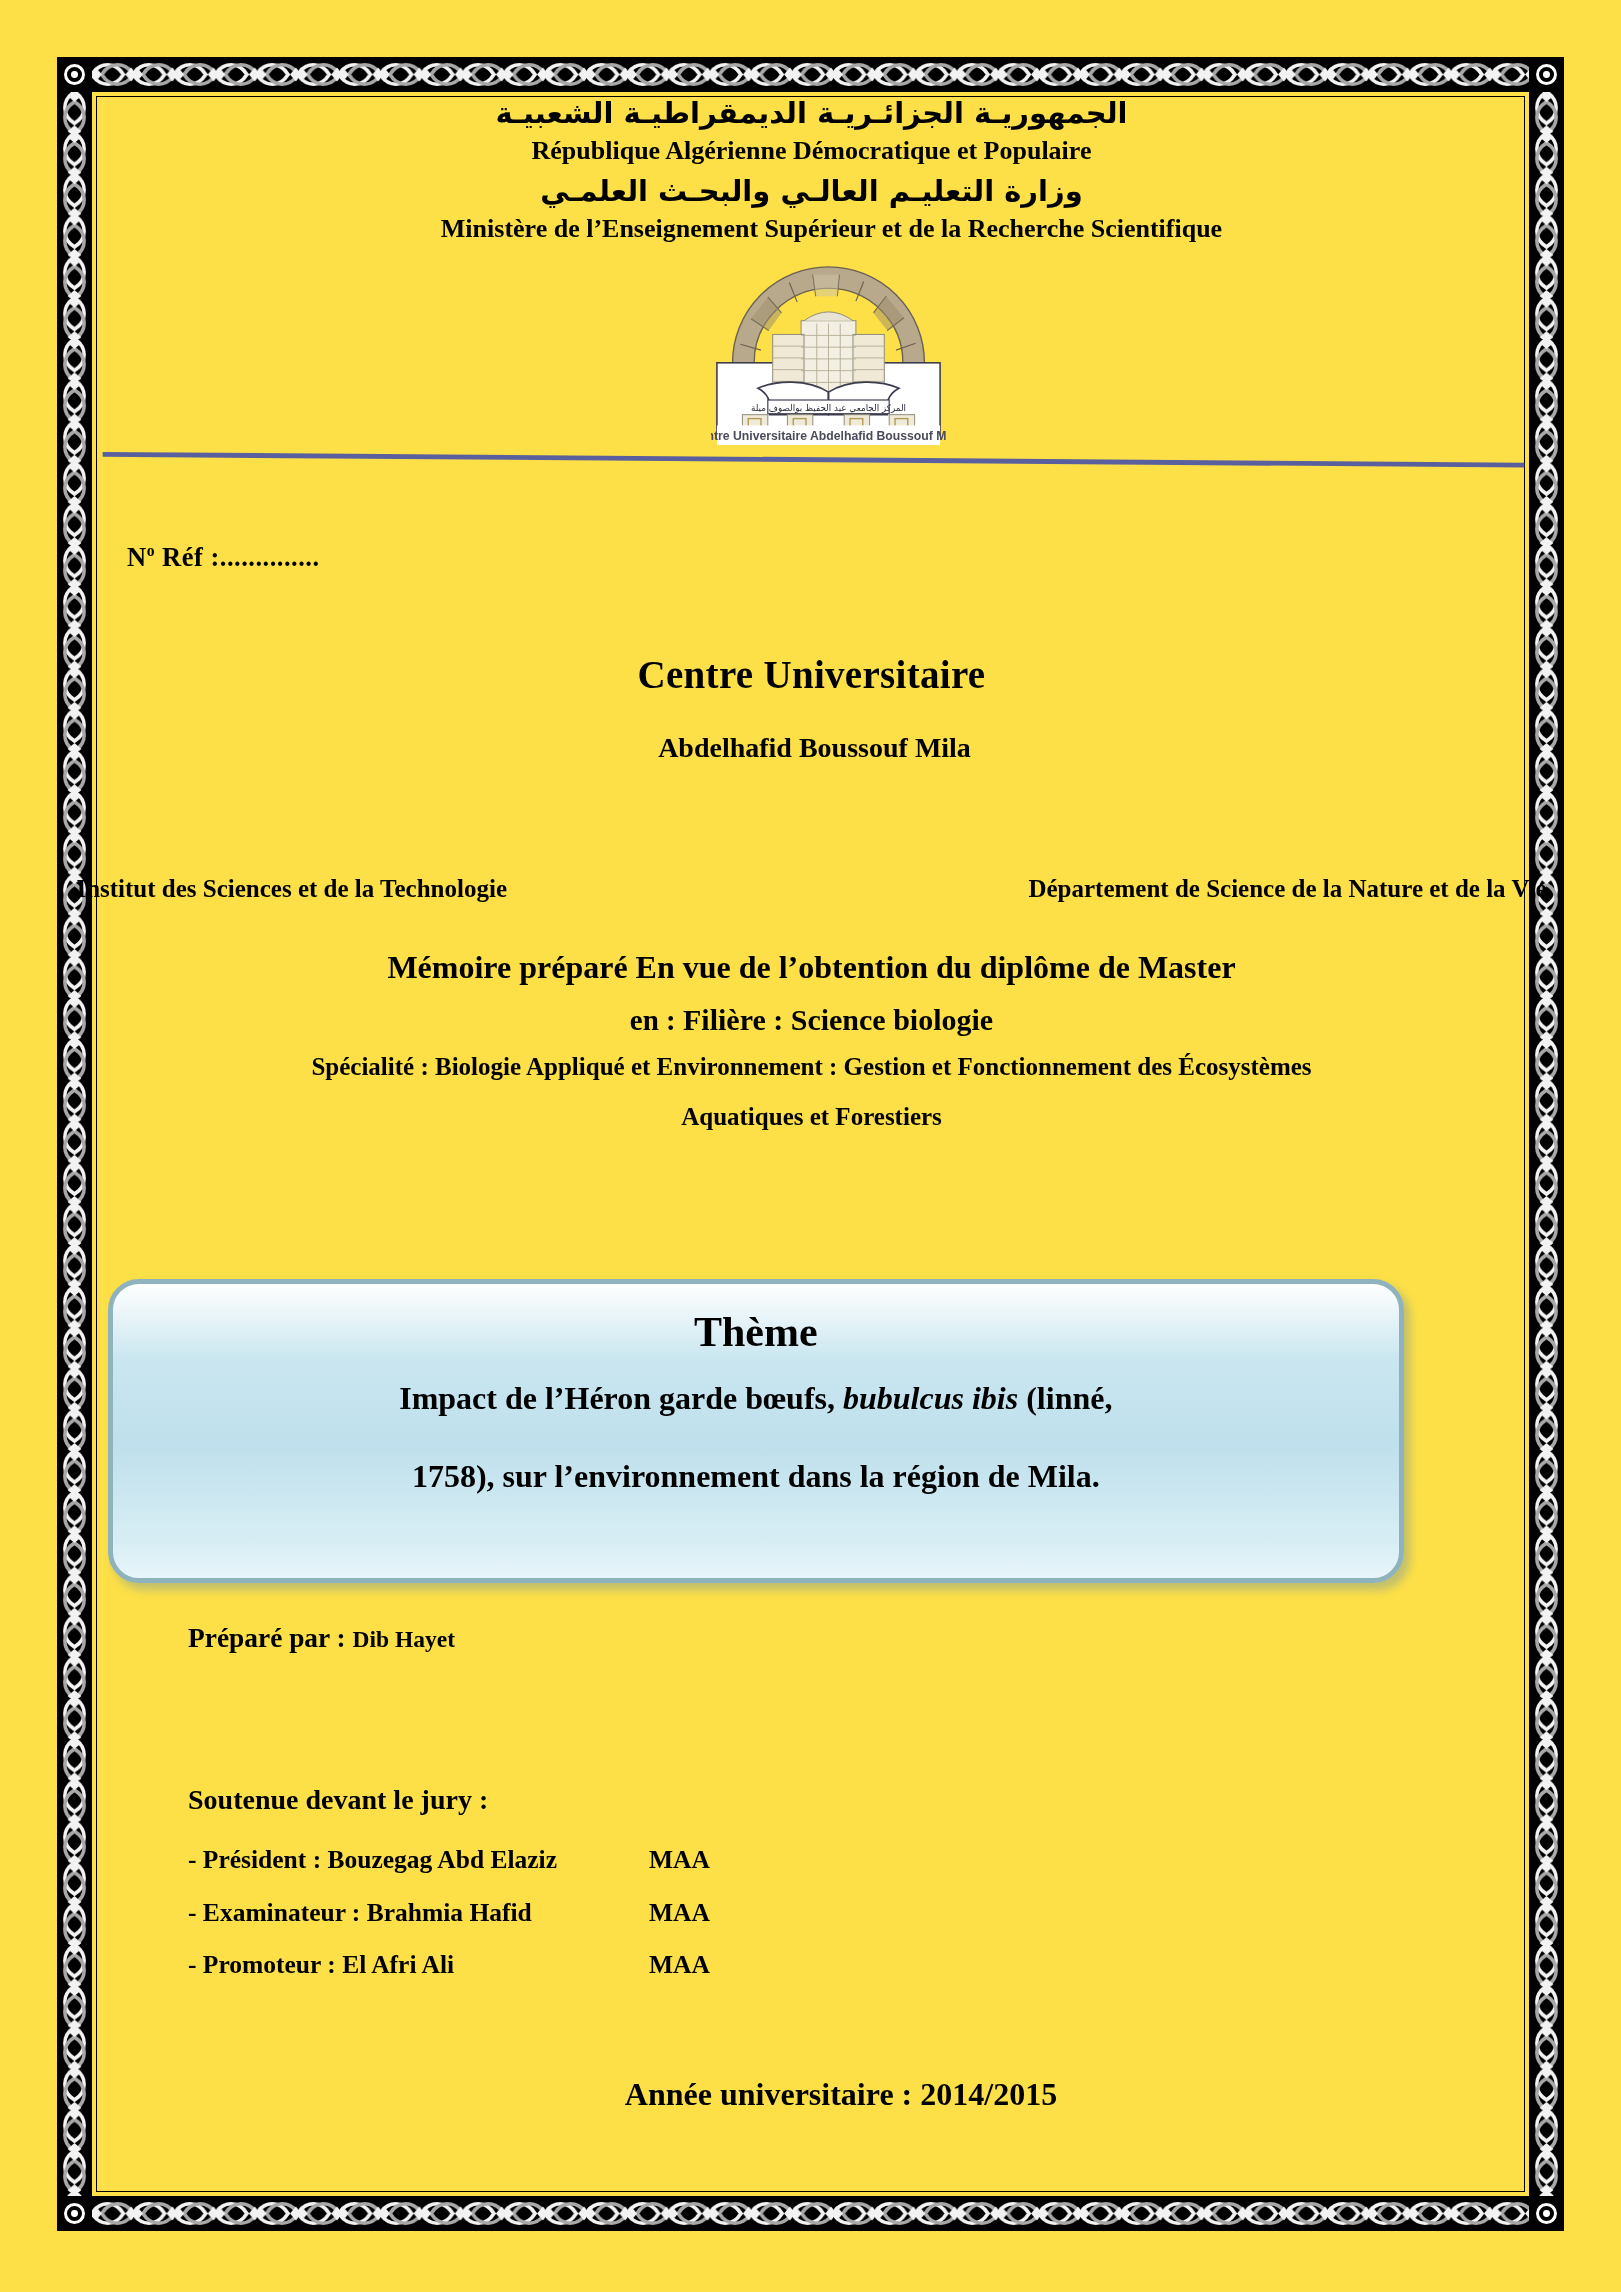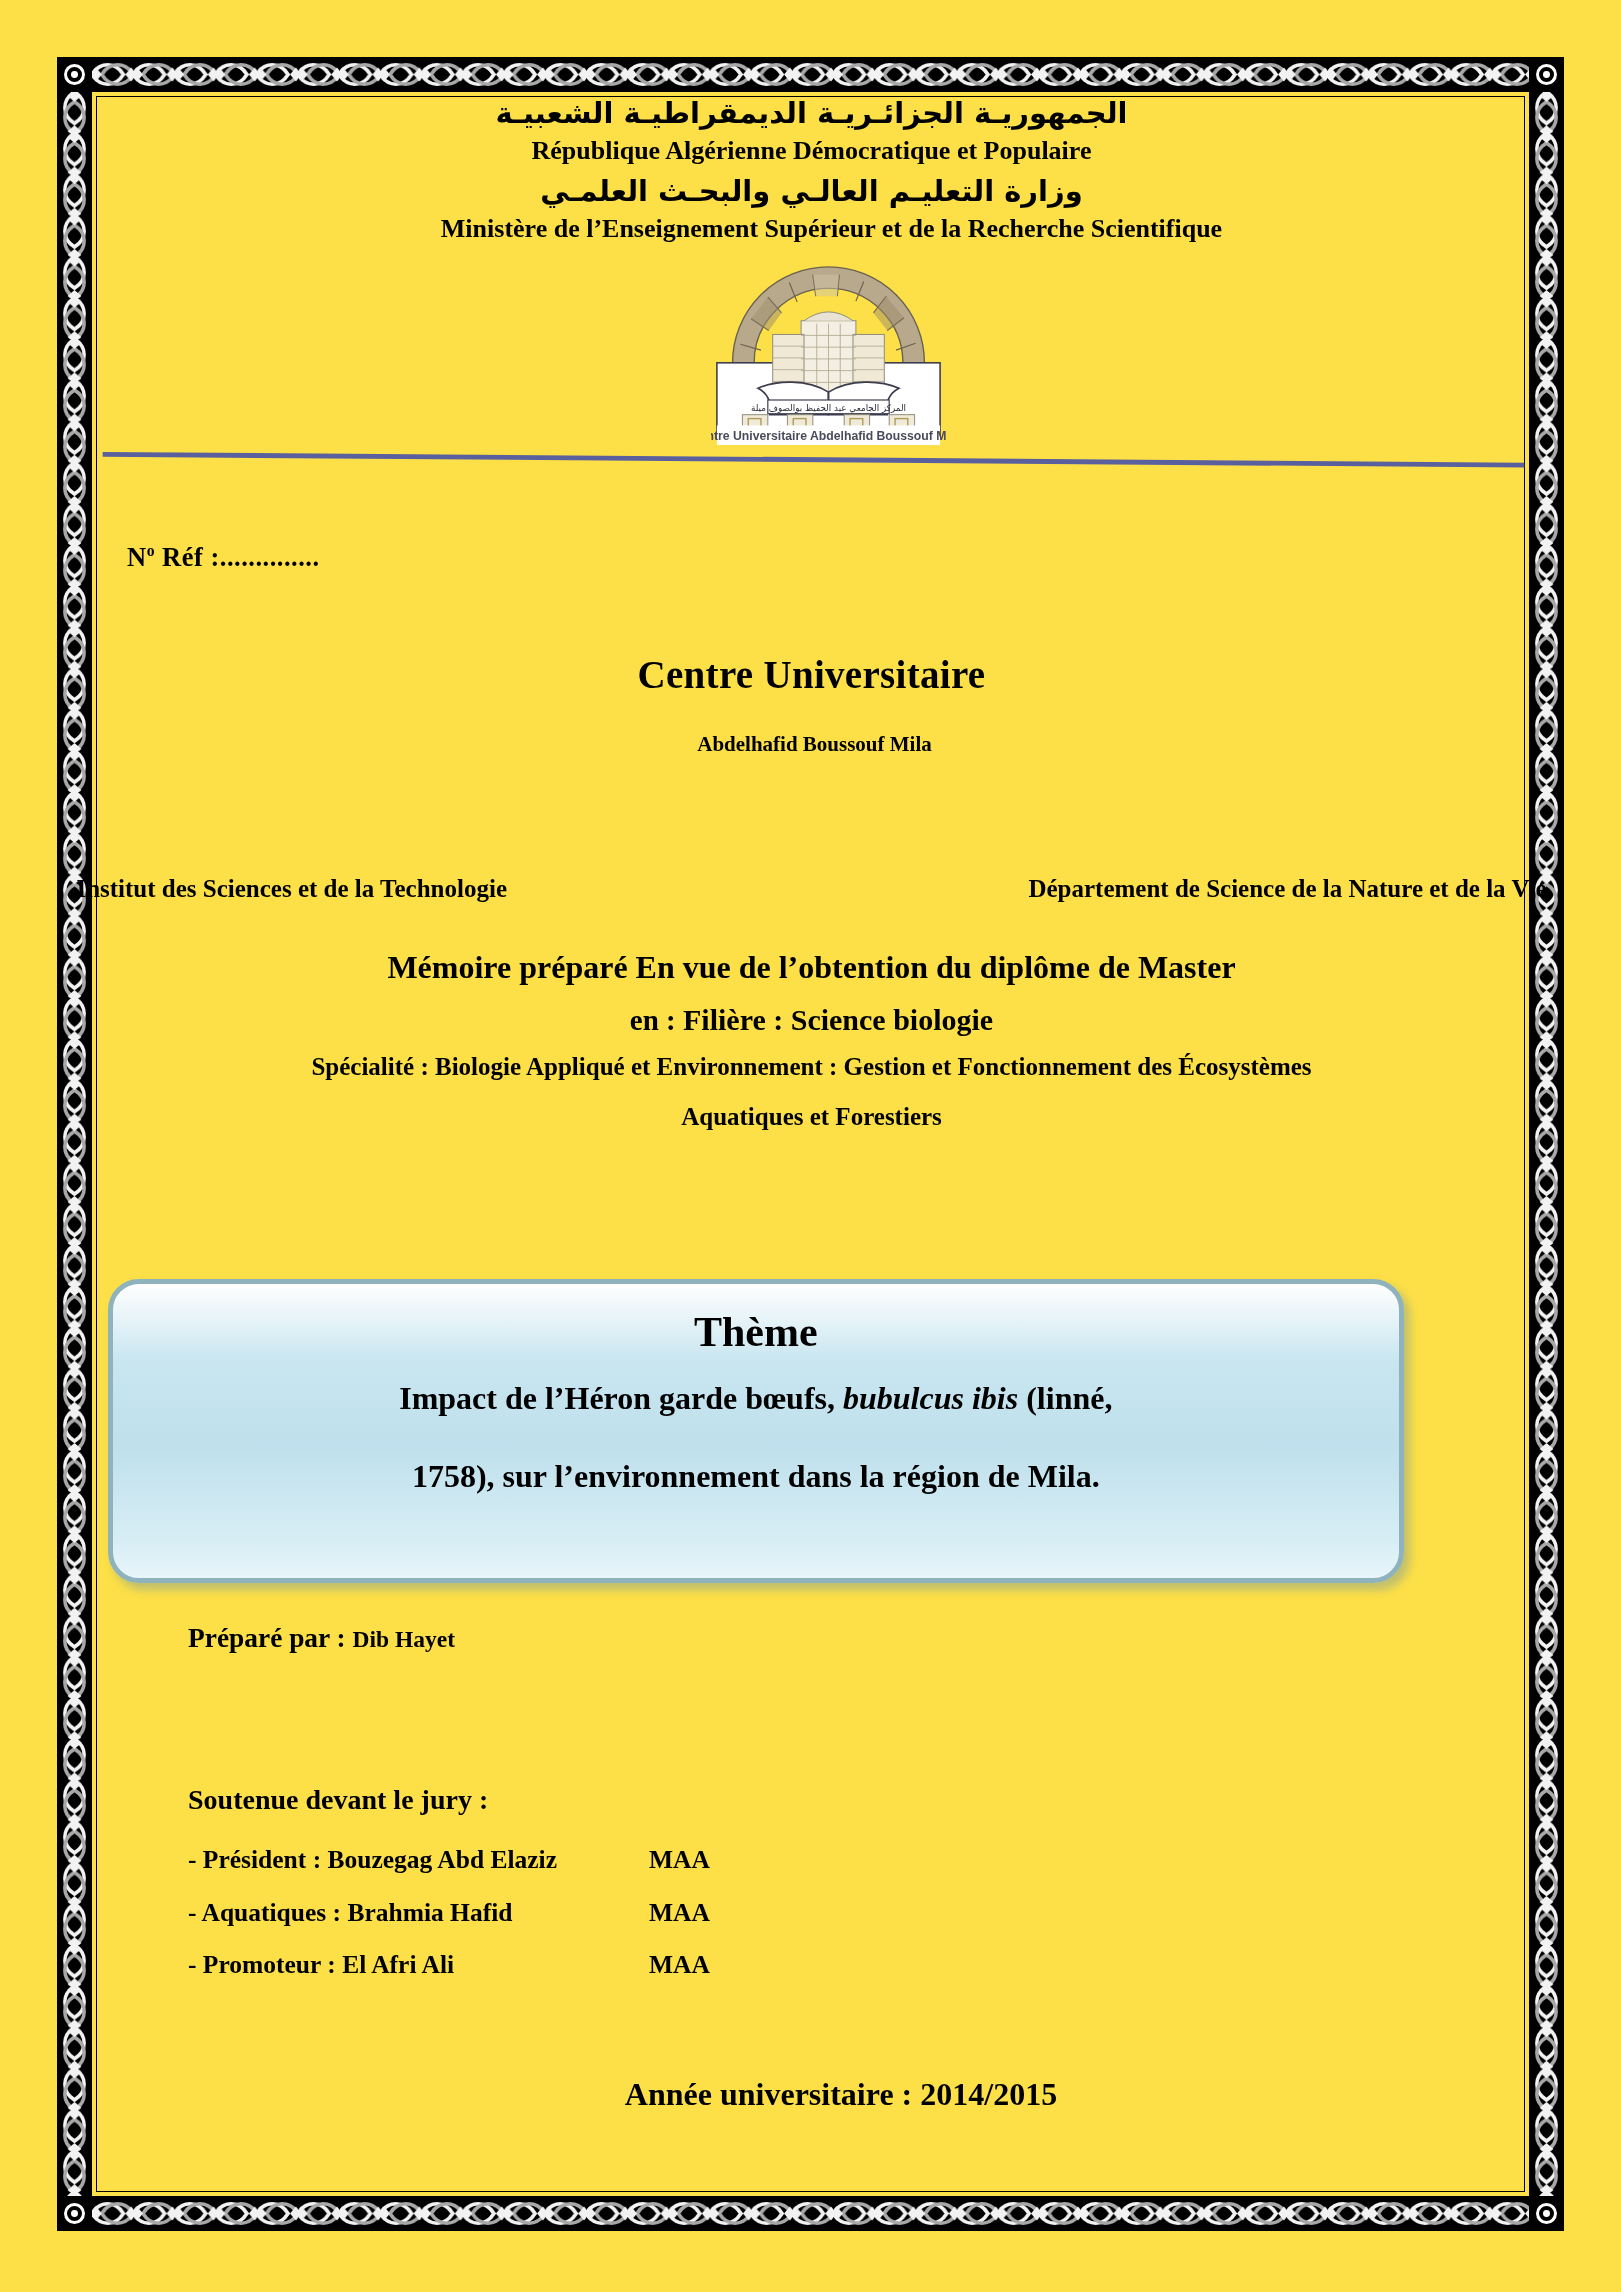--- a/index.html
+++ b/index.html
@@ -170,21 +170,21 @@
     text-align: center;
     font-size: 39px;
     font-weight: bold;
     letter-spacing: 0.3px;
   }
   .cu-sub {
     position: absolute;
     left: 0; right: 0;
     top: 663px;
     text-align: center;
-    font-size: 21px;
+    font-size: 28px;
     font-weight: bold;
     padding-left: 6px;
   }
 
   
   .inst-row {
     position: absolute;
     left: 0;
     right: 0;
     top: 806px;
@@ -483,21 +483,21 @@
       <span>Préparé par : </span><span class="nm">Dib Hayet</span>
     </div>
 
     <div class="jury-title">Soutenue devant  le jury :</div>
     <div class="jury-list">
       <div class="jury-row">
         <div class="role">- Président : Bouzegag Abd Elaziz</div>
         <div class="grade">MAA</div>
       </div>
       <div class="jury-row">
-        <div class="role">- Aquatiques : Brahmia Hafid</div>
+        <div class="role">- Examinateur : Brahmia Hafid</div>
         <div class="grade">MAA</div>
       </div>
       <div class="jury-row">
         <div class="role">- Promoteur : El Afri Ali</div>
         <div class="grade">MAA</div>
       </div>
     </div>
 
     <div class="annee">Année universitaire : 2014/2015</div>
 

